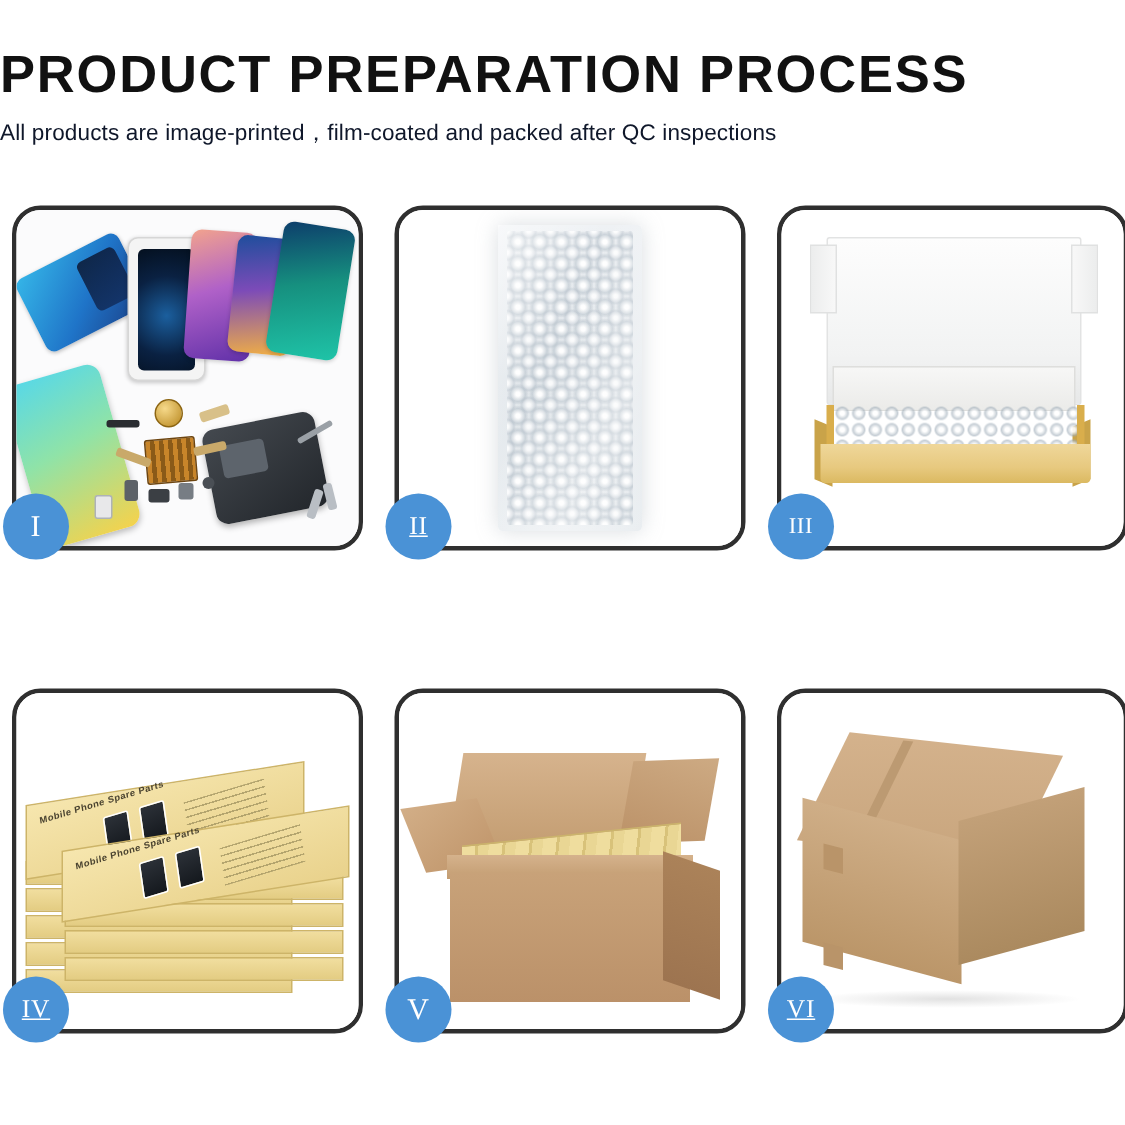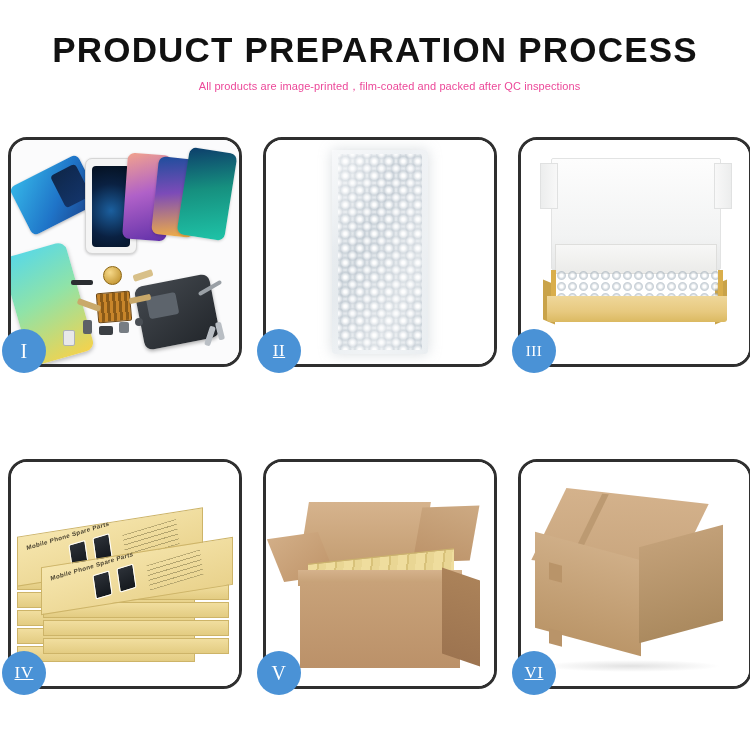--- a/index.html
+++ b/index.html
@@ -5,38 +5,37 @@
   * { margin:0; padding:0; box-sizing:border-box; }
   html,body { width:750px; height:750px; }
   body {
     background:#ffffff;
     font-family:"Liberation Sans", sans-serif;
     overflow:hidden;
     position:relative;
   }
 
   
-  .header { width:750px; padding-top:32px; text-align:center; }
+  .header { width:750px; padding-top:32px; }
   .title {
     font-family:"Liberation Sans", sans-serif;
     font-size:35px;
     font-weight:700;
     letter-spacing:1.2px;
     color:#111111;
     line-height:1.05;
     white-space:nowrap;
   }
   .subtitle {
     margin-top:10px;
-    font-size:11px;
+    font-size:15px;
     font-weight:400;
-    color:#ec4899;
+    color:#0f172a;
     letter-spacing:0.1px;
     white-space:nowrap;
-    margin-left:29px;
   }
 
   
   .grid {
     position:absolute;
     left:8px;
     top:137px;
     width:734px;
     height:604px;
     display:grid;

